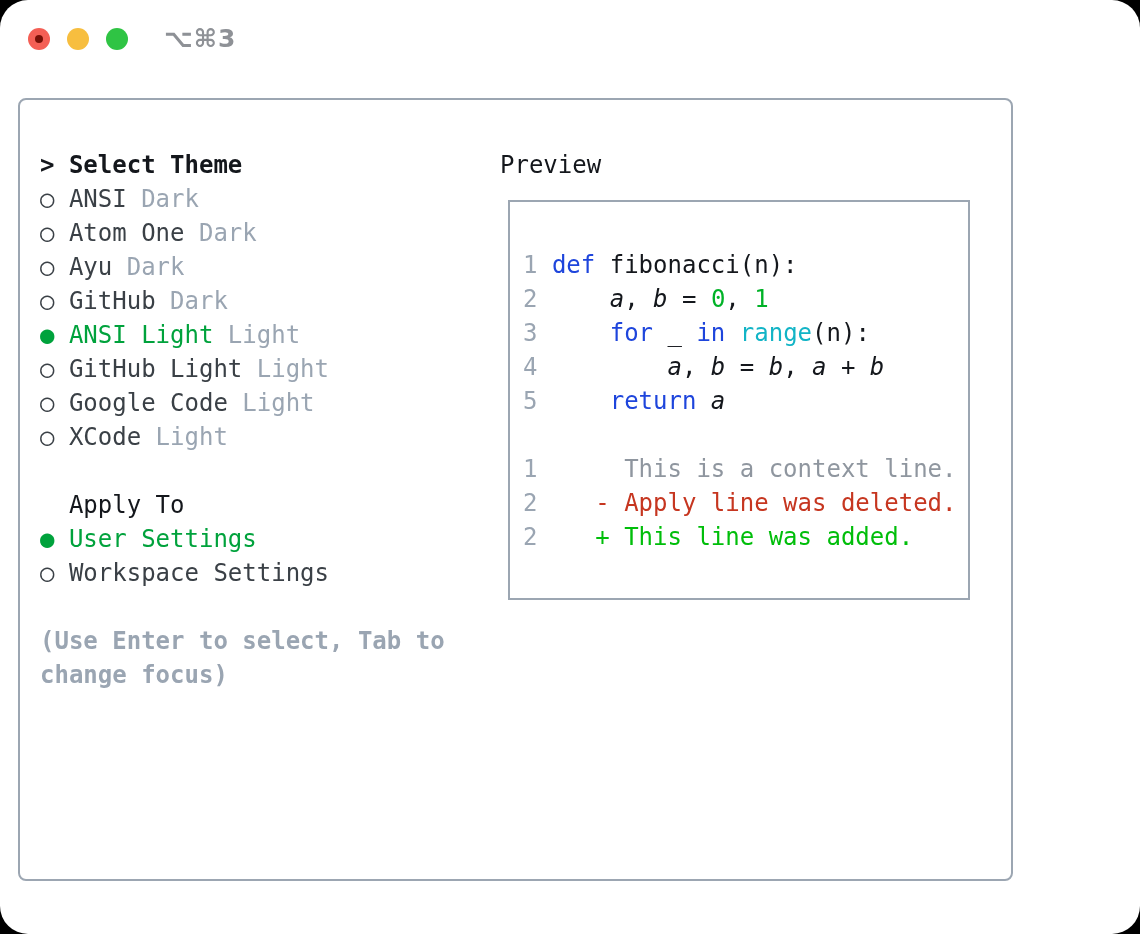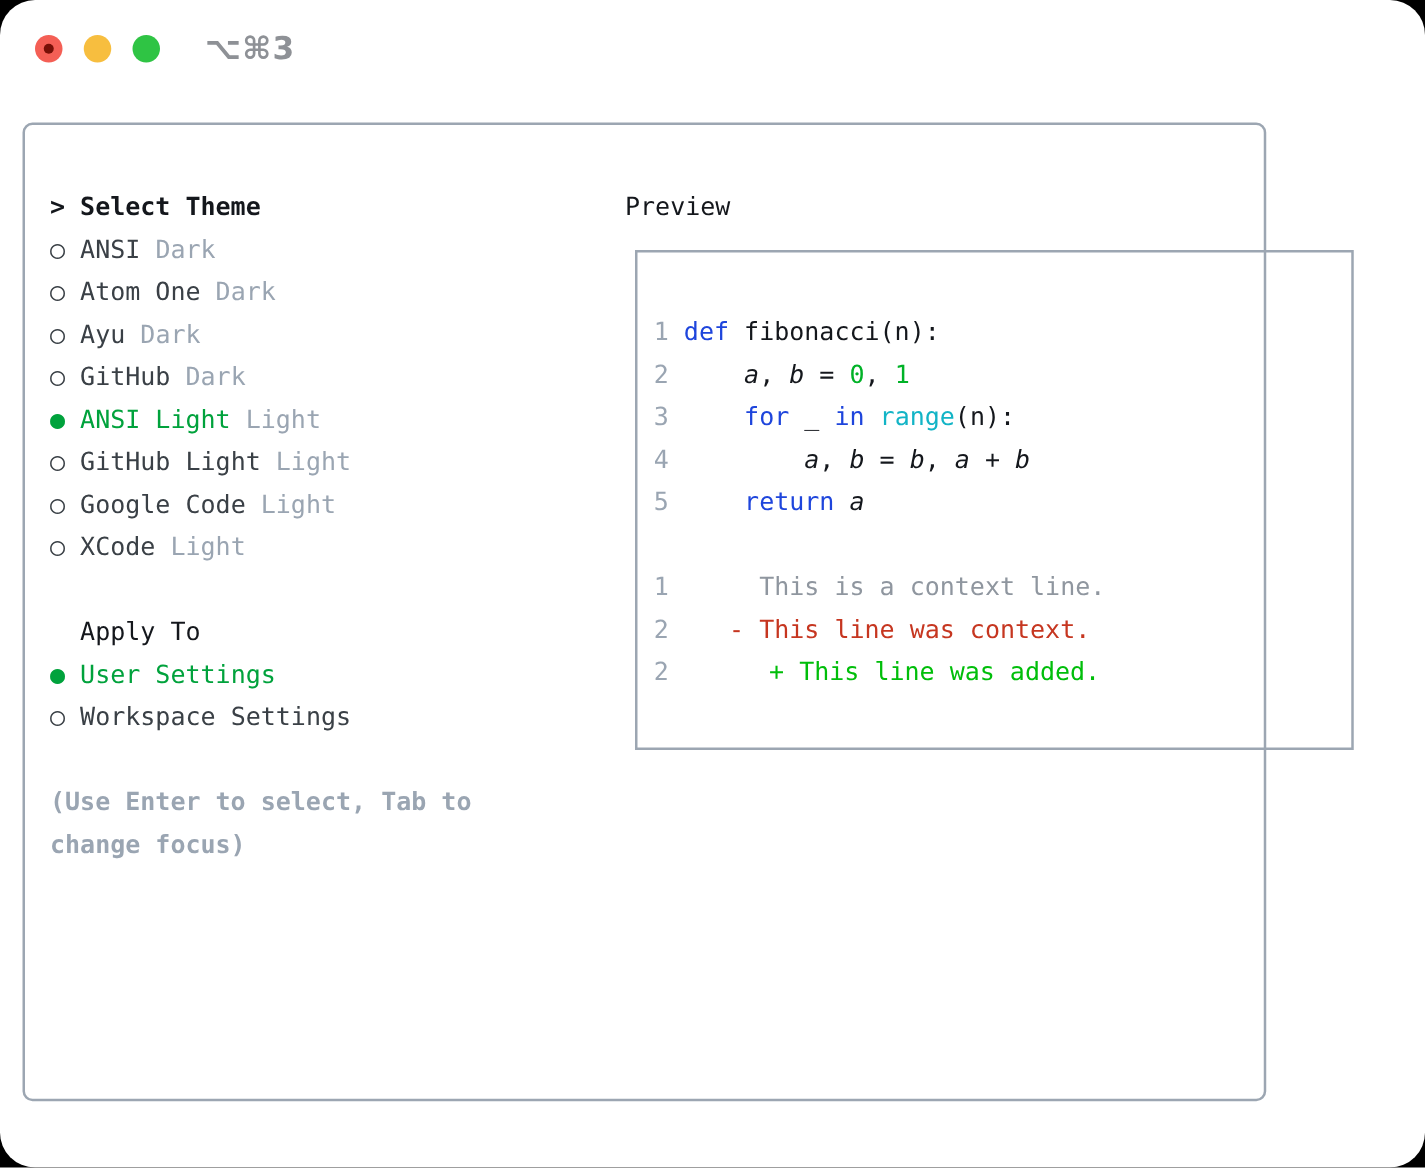--- a/index.html
+++ b/index.html
@@ -39,55 +39,55 @@
   .main-box {
     position: absolute; left: 18px; top: 98px;
     width: 995px; height: 783px;
     box-sizing: border-box;
     border: 2px solid var(--panel_border);
     border-radius: 8px;
     background: var(--window_bg);
   }
   .line {
     height: 34px; line-height: 34px;
-    font-size: 20px;
+    font-size: 24px;
     white-space: pre;
     color: var(--item_text);
   }
   .left-col { position: absolute; left: 20px; top: 48px; }
   .select-header { font-weight: bold; color: var(--heading_text); }
   .apply-header  { padding-left: 2ch; color: var(--heading_text); }
   .theme-item .variant { color: var(--muted); }
   .theme-item.selected .circle,
   .theme-item.selected .name,
   .apply-item.selected .circle,
   .apply-item.selected .name { color: var(--ui_green); }
   .hint-line { color: var(--muted); font-weight: bold; }
   
   .preview-header {
     position: absolute; left: 480px; top: 48px;
     font-weight: normal; color: var(--heading_text);
   }
   .preview-box {
     position: absolute; left: 488px; top: 100px;
-    width: 575px; height: 400px;
+    width: 462px; height: 400px;
     box-sizing: border-box;
     border: 2px solid var(--panel_border);
     padding: 46px 0 0 13px;
     overflow: hidden;
   }
   .ln { color: var(--muted); }
   .kw { color: var(--kw_blue); }
   .bi { color: var(--builtin_cyan); }
   .nm { color: var(--num_green); }
   .pl { color: var(--code_text); }
   .vr { color: var(--code_text); font-style: italic; }
   .diff-ctx { color: var(--ctx_gray); }
   .diff-del { color: var(--del_red); }
-  .diff-add { color: var(--add_green); margin-left: 32px; }
+  .diff-add { color: var(--add_green); }
 </style>
 </head>
 <body>
 
 <div class="window">
 
   <span class="traffic red">
       <span class="dot"></span>
     </span>
   <span class="traffic yellow"></span>
@@ -125,19 +125,19 @@
       <div id="code-lines">
           <div class="line"><span class="ln">1 </span><span class="kw">def</span><span class="pl"> fibonacci(n):</span></div>
           <div class="line"><span class="ln">2 </span><span class="pl">    </span><span class="vr">a</span><span class="pl">, </span><span class="vr">b</span><span class="pl"> = </span><span class="nm">0</span><span class="pl">, </span><span class="nm">1</span></div>
           <div class="line"><span class="ln">3 </span><span class="pl">    </span><span class="kw">for</span><span class="pl"> </span><span class="vr">_</span><span class="pl"> </span><span class="kw">in</span><span class="pl"> </span><span class="bi">range</span><span class="pl">(n):</span></div>
           <div class="line"><span class="ln">4 </span><span class="pl">        </span><span class="vr">a</span><span class="pl">, </span><span class="vr">b</span><span class="pl"> = </span><span class="vr">b</span><span class="pl">, </span><span class="vr">a</span><span class="pl"> + </span><span class="vr">b</span></div>
           <div class="line"><span class="ln">5 </span><span class="pl">    </span><span class="kw">return</span><span class="pl"> </span><span class="vr">a</span></div>
         </div>
       <div class="line"> </div>
       <div id="diff-lines">
           <div class="line"><span class="ln">1    </span><span class="diff-ctx">  This is a context line.</span></div>
-          <div class="line"><span class="ln">2    </span><span class="diff-del">- This line was context.</span></div>
+          <div class="line"><span class="ln">2    </span><span class="diff-del">- Apply line was deleted.</span></div>
           <div class="line"><span class="ln">2    </span><span class="diff-add">+ This line was added.</span></div>
         </div>
     </div>
 
   </div>
 </div>
 
 </body></html>

